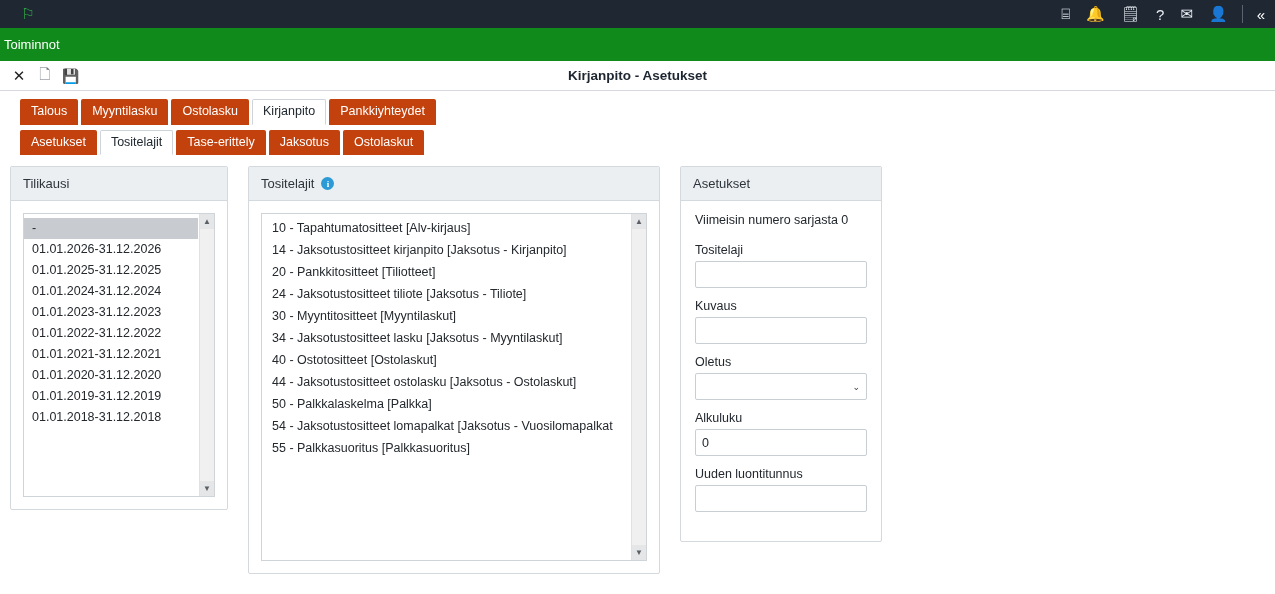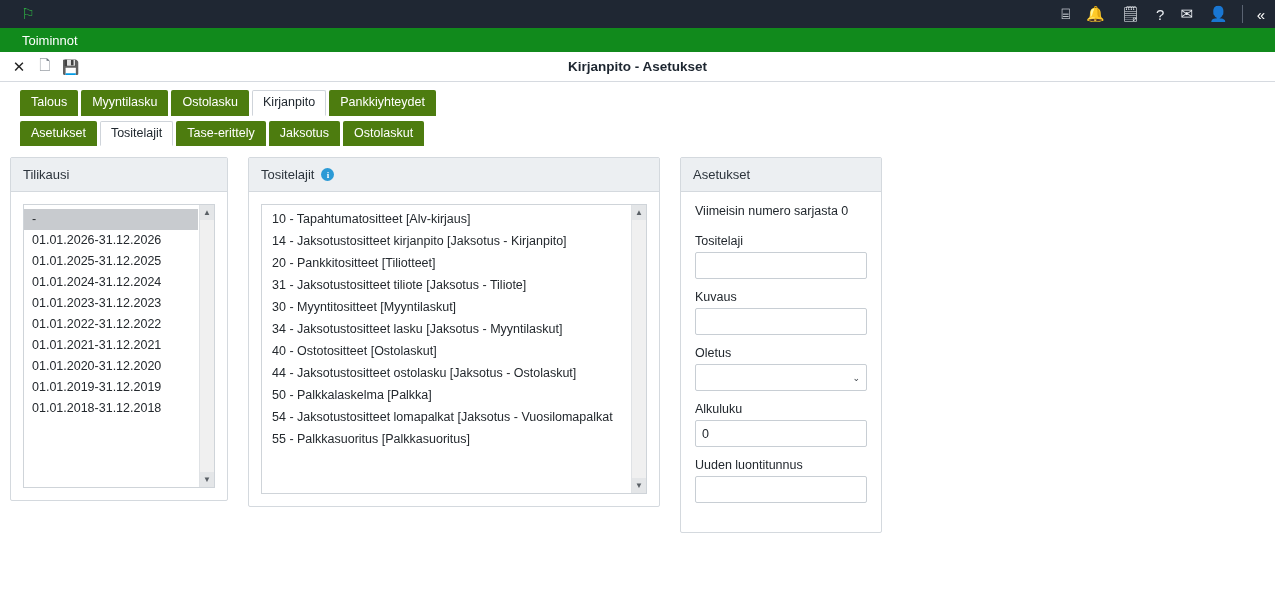--- a/index.html
+++ b/index.html
@@ -36,27 +36,26 @@
     color: #e9edf2;
   }
   .titlebar .divider {
     width: 1px; height: 18px; background: #5a6372;
     margin: 0 14px;
   }
   .titlebar .chev { font-size: 15px; color: #ffffff; }
 
   
   .menubar {
-    height: 24px;
+    height: 33px;
     background: #118a1c;
     color: #ffffff;
     display: flex;
     align-items: center;
     font-size: 13px;
-    padding-left: 18px;
   }
   .menubar .item { padding: 0 4px; }
 
   
   .docbar {
     height: 30px;
     background: #ffffff;
     border-bottom: 1px solid #d6dae0;
     display: flex;
     align-items: center;
@@ -80,21 +79,21 @@
     font-size: 13.5px;
     font-weight: bold;
     color: #1d2630;
     pointer-events: none;
   }
 
   
   .tabrows { padding: 8px 0 0 20px; background: #ffffff; }
   .tabrow { display: flex; gap: 3px; margin-bottom: 5px; }
   .tab {
-    background: #4d7c0f;
+    background: #c2410c;
     color: #ffffff;
     font-size: 12.5px;
     padding: 6px 11px 7px 11px;
     border-radius: 2px 2px 0 0;
     line-height: 1;
     white-space: nowrap;
   }
   .tab.active {
     background: #ffffff;
     color: #20282f;
@@ -168,21 +167,21 @@
     display: flex; align-items: center; justify-content: center;
     font-size: 8px;
     color: #5a6066;
     background: #e4e6e8;
   }
   .tilikausi-list { height: 284px; }
   .tilikausi-list .items { width: 174px; }
 
   
   .panel-tositelajit { width: 412px; }
-  .tositelajit-list { height: 290px; }
+  .tositelajit-list { height: 348px; }
   .tositelajit-list .items { width: 380px; }
   .tositelajit-list .row { padding: 1px 10px 2px 10px; line-height: 19px; }
 
   
   .panel-asetukset { width: 202px; }
   .panel-asetukset .panel-body { padding: 12px 14px 18px 14px; }
   .hint {
     font-size: 12.5px;
     color: #22282e;
     margin-bottom: 16px;
@@ -306,21 +305,21 @@
     <div class="panel-head">
       <span>Tositelajit</span>
       <span class="info-badge">i</span>
     </div>
     <div class="panel-body">
       <div class="listbox tositelajit-list">
         <div class="items">
           <div class="row">10 - Tapahtumatositteet [Alv-kirjaus]</div>
           <div class="row">14 - Jaksotustositteet kirjanpito [Jaksotus - Kirjanpito]</div>
           <div class="row">20 - Pankkitositteet [Tiliotteet]</div>
-          <div class="row">31 - Jaksotustositteet tiliote [Jaksotus - Tiliote]</div>
+          <div class="row">24 - Jaksotustositteet tiliote [Jaksotus - Tiliote]</div>
           <div class="row">30 - Myyntitositteet [Myyntilaskut]</div>
           <div class="row">34 - Jaksotustositteet lasku [Jaksotus - Myyntilaskut]</div>
           <div class="row">40 - Ostotositteet [Ostolaskut]</div>
           <div class="row">44 - Jaksotustositteet ostolasku [Jaksotus - Ostolaskut]</div>
           <div class="row">50 - Palkkalaskelma [Palkka]</div>
           <div class="row">54 - Jaksotustositteet lomapalkat [Jaksotus - Vuosilomapalkat</div>
           <div class="row">55 - Palkkasuoritus [Palkkasuoritus]</div>
         </div>
         <div class="scrollbar">
           <div class="arrow">▲</div>

